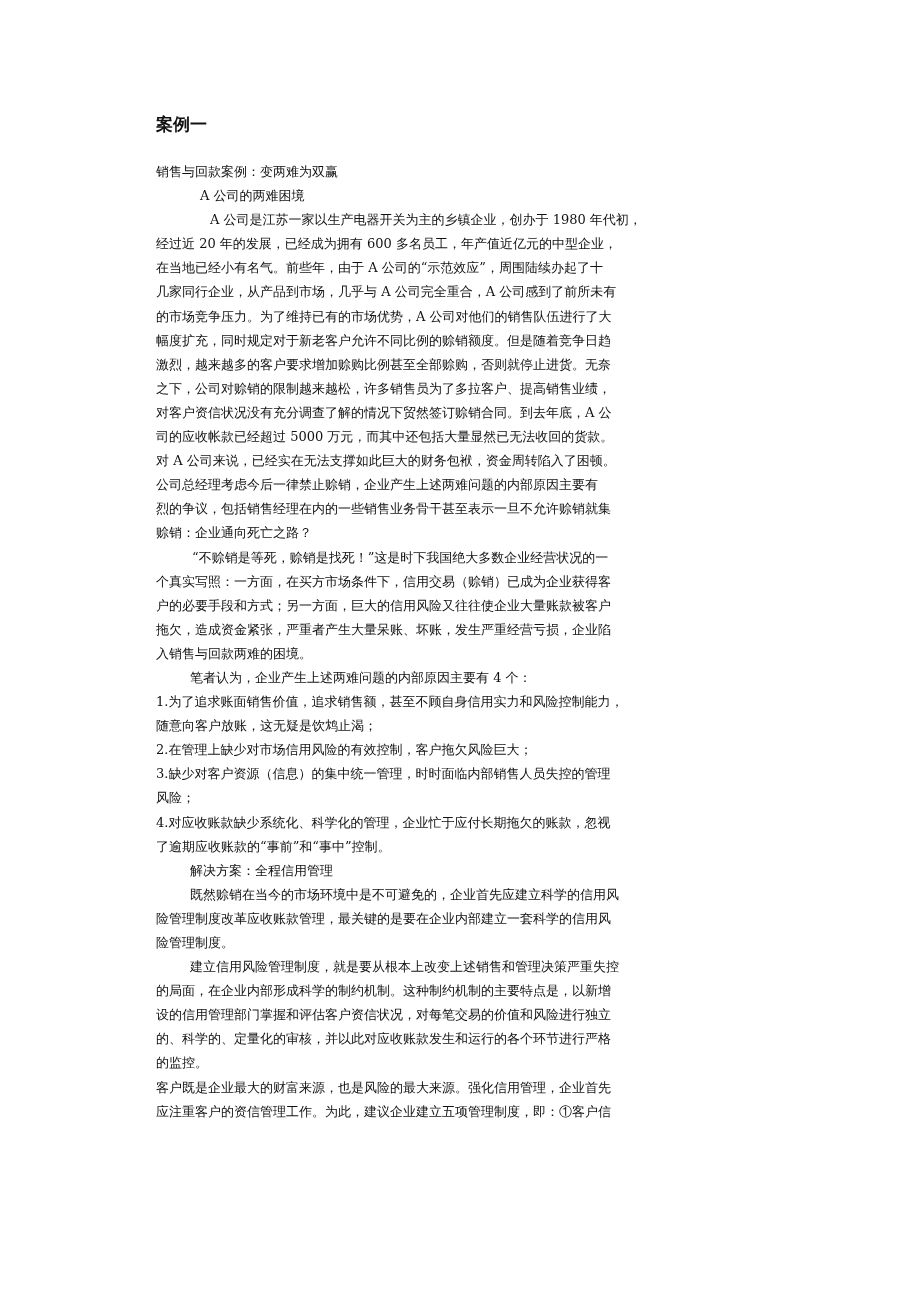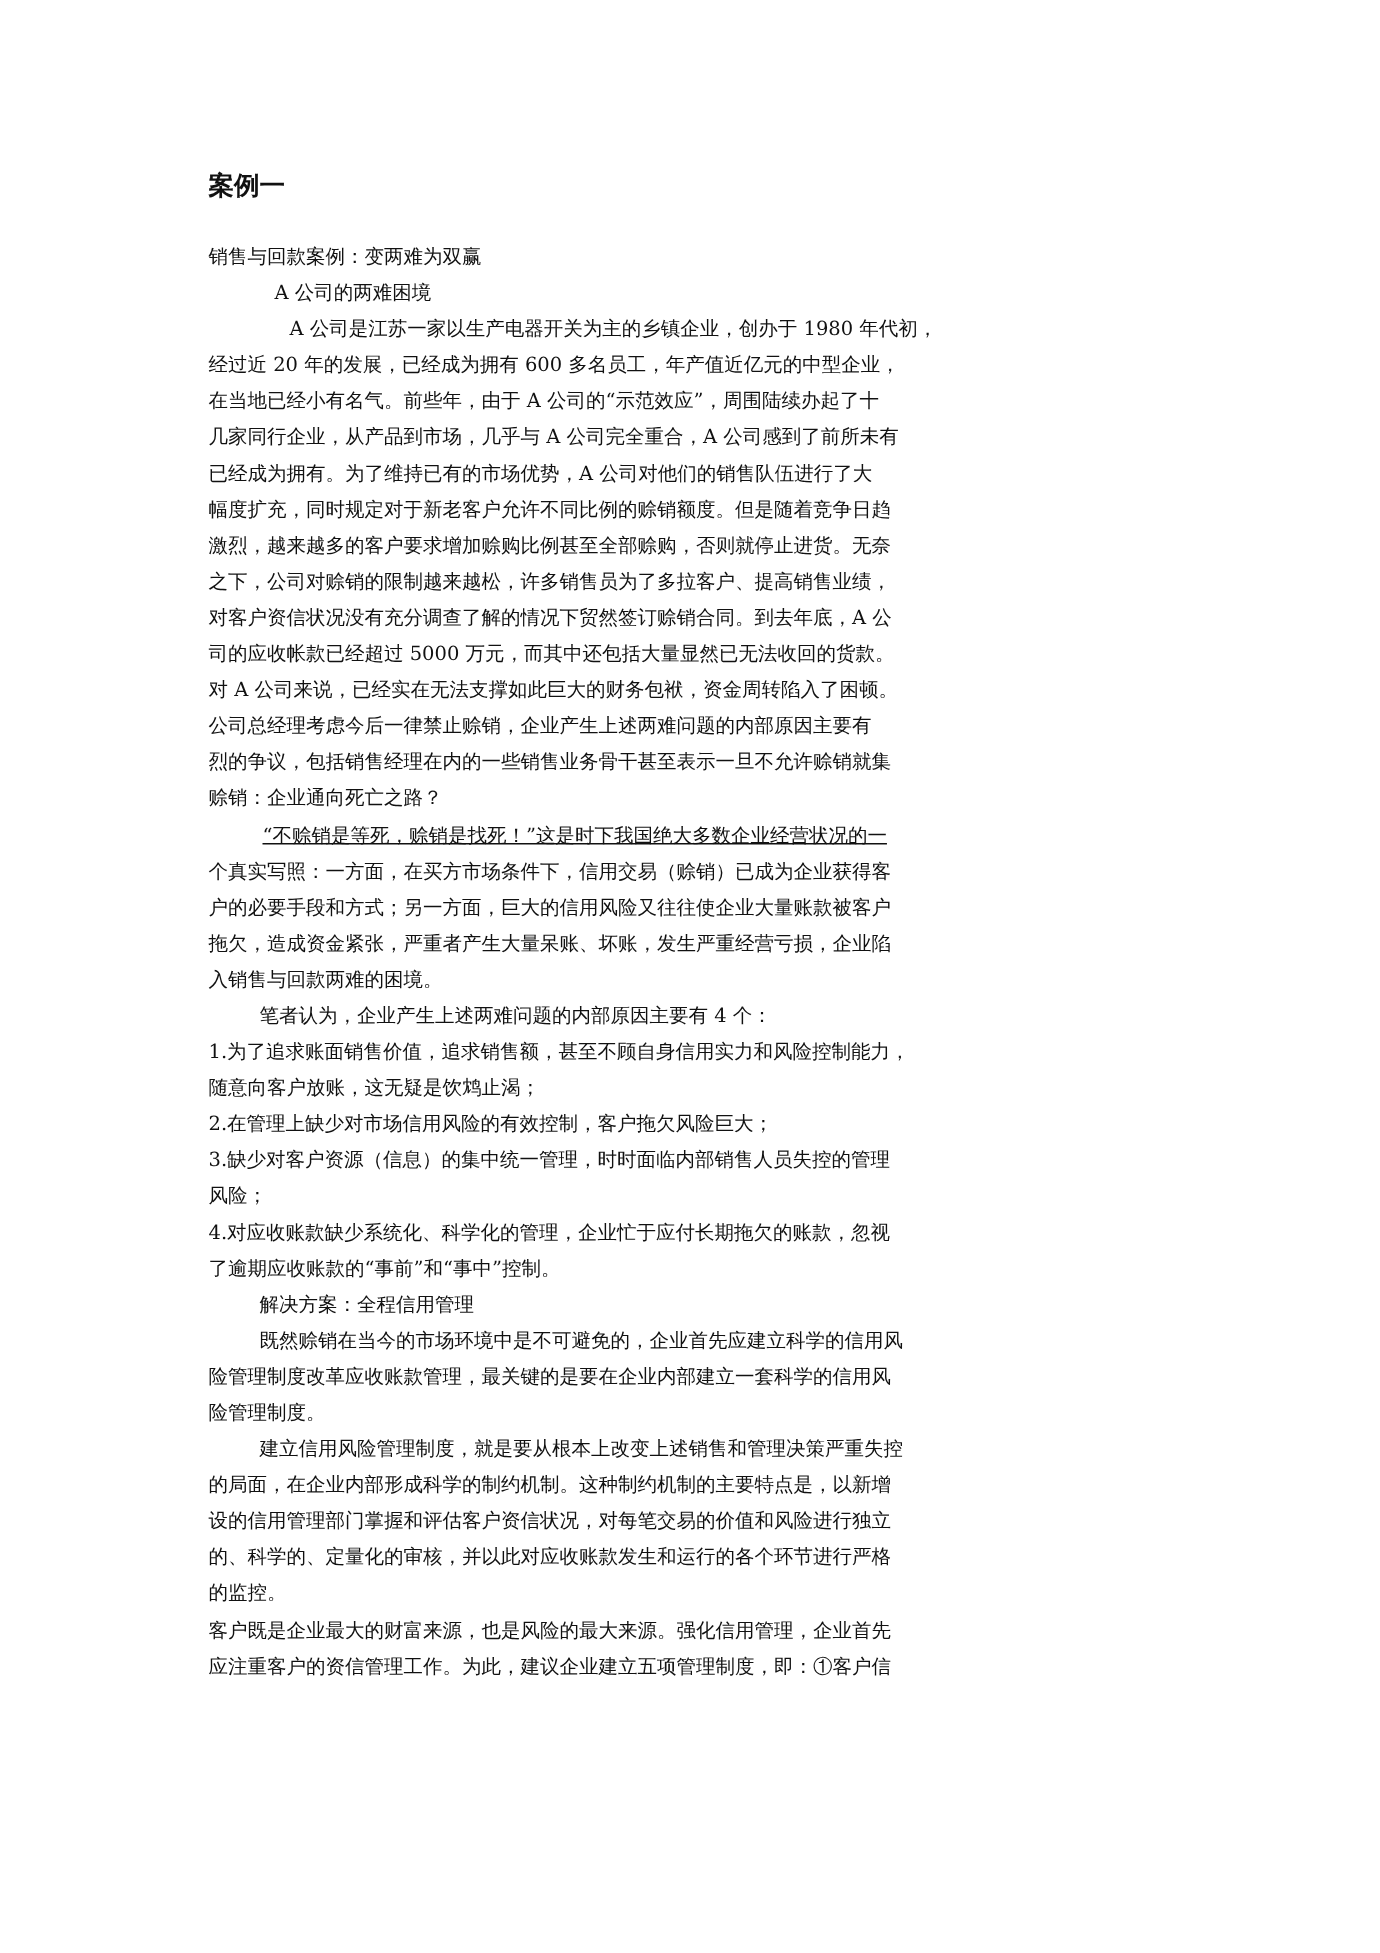--- a/index.html
+++ b/index.html
@@ -10,21 +10,21 @@
     body {
       width: 920px;
       height: 1302px;
       position: relative;
       overflow: hidden;
       font-family: "DejaVu Serif", "Liberation Serif", serif;
       color: #111111;
     }
     .page {
       position: absolute;
-      left: 139px;
+      left: 156px;
       top: 112px;
       width: 672px;
     }
     .title {
       font-family: "DejaVu Sans", "Liberation Sans", sans-serif;
       font-weight: bold;
       font-size: 17px;
       line-height: 24px;
       height: 24px;
       margin: 0 0 24px 0;
@@ -33,36 +33,36 @@
     .line {
       font-size: 13px;
       line-height: 24.1px;
       white-space: nowrap;
       overflow: visible;
       margin: 0;
       text-align: justify;
     }
     .indent1 { padding-left: 44px; }
     .indent2 { padding-left: 54px; }
-    .indent3 { padding-left: 36px; text-decoration: underline; }
+    .indent3 { padding-left: 36px; }
     .indent4 { padding-left: 34px; }
   </style>
 </head>
 <body>
 
 <div class="page">
   <div class="title">案例一</div>
 
   <div class="line">销售与回款案例：变两难为双赢</div>
   <div class="line indent1">A 公司的两难困境</div>
   <div class="line indent2">A 公司是江苏一家以生产电器开关为主的乡镇企业，创办于 1980 年代初，</div>
   <div class="line">经过近 20 年的发展，已经成为拥有 600 多名员工，年产值近亿元的中型企业，</div>
   <div class="line">在当地已经小有名气。前些年，由于 A 公司的“示范效应”，周围陆续办起了十</div>
   <div class="line">几家同行企业，从产品到市场，几乎与 A 公司完全重合，A 公司感到了前所未有</div>
-  <div class="line">已经成为拥有。为了维持已有的市场优势，A 公司对他们的销售队伍进行了大</div>
+  <div class="line">的市场竞争压力。为了维持已有的市场优势，A 公司对他们的销售队伍进行了大</div>
   <div class="line">幅度扩充，同时规定对于新老客户允许不同比例的赊销额度。但是随着竞争日趋</div>
   <div class="line">激烈，越来越多的客户要求增加赊购比例甚至全部赊购，否则就停止进货。无奈</div>
   <div class="line">之下，公司对赊销的限制越来越松，许多销售员为了多拉客户、提高销售业绩，</div>
   <div class="line">对客户资信状况没有充分调查了解的情况下贸然签订赊销合同。到去年底，A 公</div>
   <div class="line">司的应收帐款已经超过 5000 万元，而其中还包括大量显然已无法收回的货款。</div>
   <div class="line">对 A 公司来说，已经实在无法支撑如此巨大的财务包袱，资金周转陷入了困顿。</div>
   <div class="line">公司总经理考虑今后一律禁止赊销，企业产生上述两难问题的内部原因主要有</div>
   <div class="line">烈的争议，包括销售经理在内的一些销售业务骨干甚至表示一旦不允许赊销就集</div>
   <div class="line">赊销：企业通向死亡之路？</div>
   <div class="line indent3">“不赊销是等死，赊销是找死！”这是时下我国绝大多数企业经营状况的一</div>

